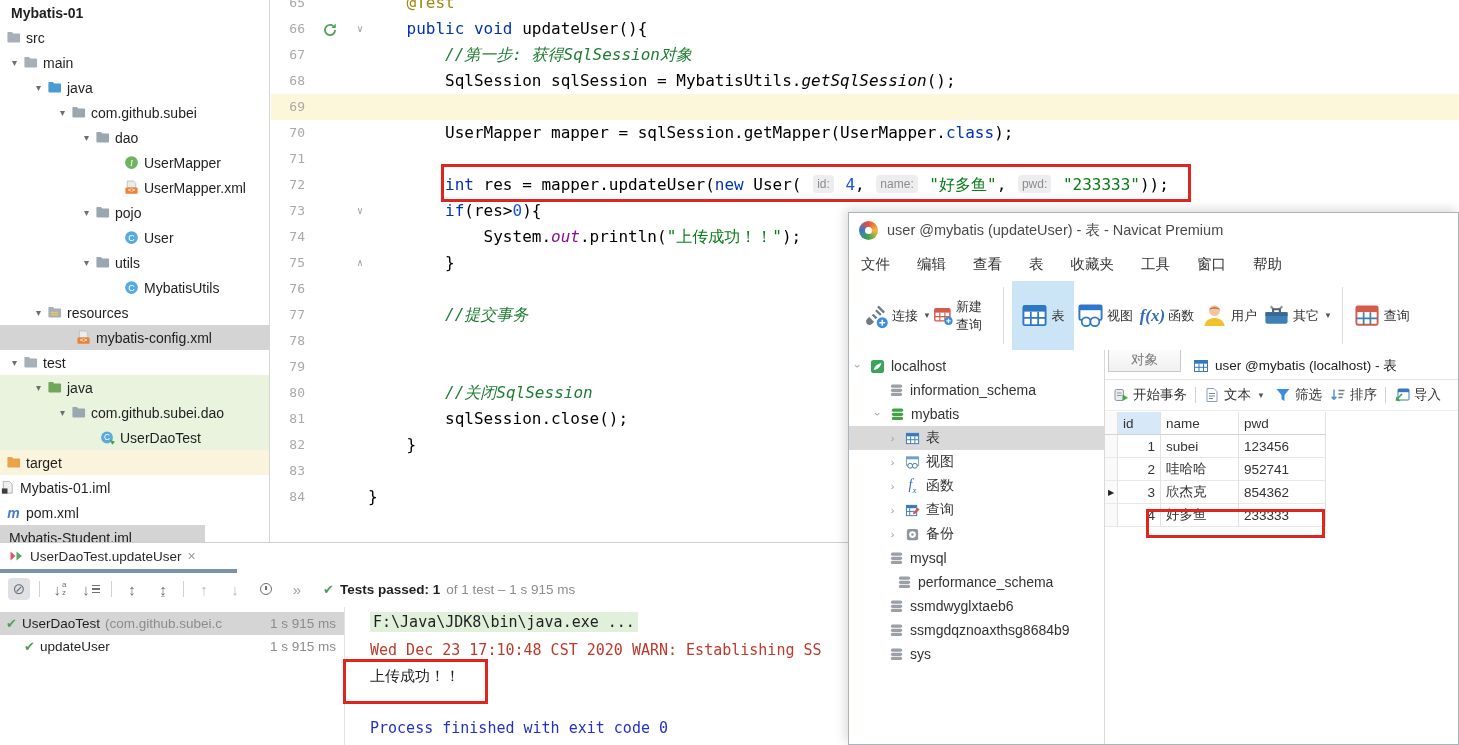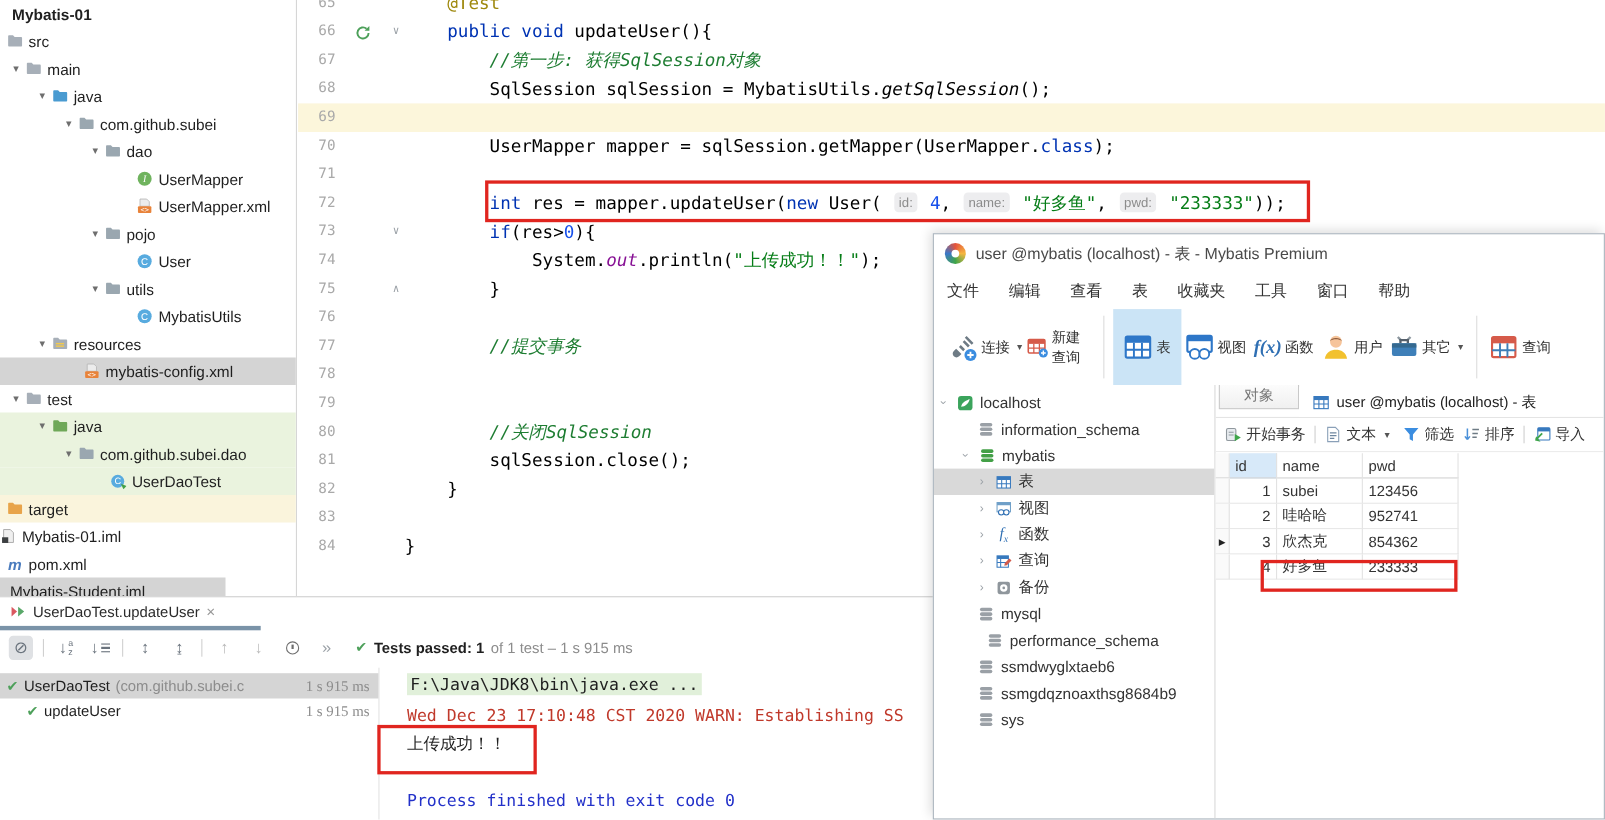--- a/index.html
+++ b/index.html
@@ -61,21 +61,21 @@
   .clockic:after { content:""; position:absolute; left:4px; top:1.5px; width:1.5px; height:4px; background:#6e6e6e;}
   #tstatus { display:flex; align-items:center; gap:6px; margin-left:6px; font-size:13.5px;}
   #tstatus b { color:#1f1f1f; }
   #tstatus .gray { color:#8c8c8c; }
   .okmark { color:#4da05a; font-size:13px; }
   #ttree { position:absolute; left:0; top:64px; width:345px; bottom:0; font-size:13.5px; color:#1f1f1f;
     border-right:1px solid #e3e3e3; padding-top:5px;}
   .trow { height:23px; display:flex; align-items:center; gap:5px; padding:0 8px 0 6px; white-space:nowrap; overflow:hidden;}
   .trow.sel { background:#d5d5d5; }
   .trow .pkg { color:#8c8c8c; overflow:hidden; text-overflow:clip; flex-shrink:1;}
-  .trow .time { margin-left:auto; color:#8c8c8c; flex:none;font-family:Liberation Serif, serif; }
+  .trow .time { margin-left:auto; color:#8c8c8c; flex:none; }
   .trow.child { padding-left:24px; }
   #console { position:absolute; left:346px; top:64px; width:502px; bottom:0; overflow:hidden;
     font-family:"DejaVu Sans Mono","Liberation Mono",monospace; font-size:15px; color:#1f1f1f;}
   .cline { position:absolute; left:24px; white-space:pre; }
   .cline .pathbg { background:#e1f0da; padding:1px 3px; }
   .cline.stderr { color:#c0392b; }
   .cline.system { color:#2331c9; }
 
   
   #navicat { position:absolute; left:848px; top:212px; width:611px; height:533px; background:#fff;
@@ -450,21 +450,21 @@
       <div class="cline path" style="top: 6px;"><span class="pathbg">F:\Java\JDK8\bin\java.exe ...</span></div>
       <div class="cline stderr" style="top: 34px;">Wed Dec 23 17:10:48 CST 2020 WARN: Establishing SS</div>
       <div class="cline stdout" style="top: 60px;">上传成功！！</div>
       <div class="cline system" style="top: 112px;">Process finished with exit code 0</div>
     </div>
 </div>
 
 <div id="navicat">
   <div id="nv-title">
     <span id="nv-logo"></span>
-    <span>user @mybatis (localhost) - 表 - Mybatis Premium</span>
+    <span>user @mybatis (updateUser) - 表 - Navicat Premium</span>
   </div>
   <div id="nv-menu">
       <span>文件</span>
       <span>编辑</span>
       <span>查看</span>
       <span>表</span>
       <span>收藏夹</span>
       <span>工具</span>
       <span>窗口</span>
       <span>帮助</span>

